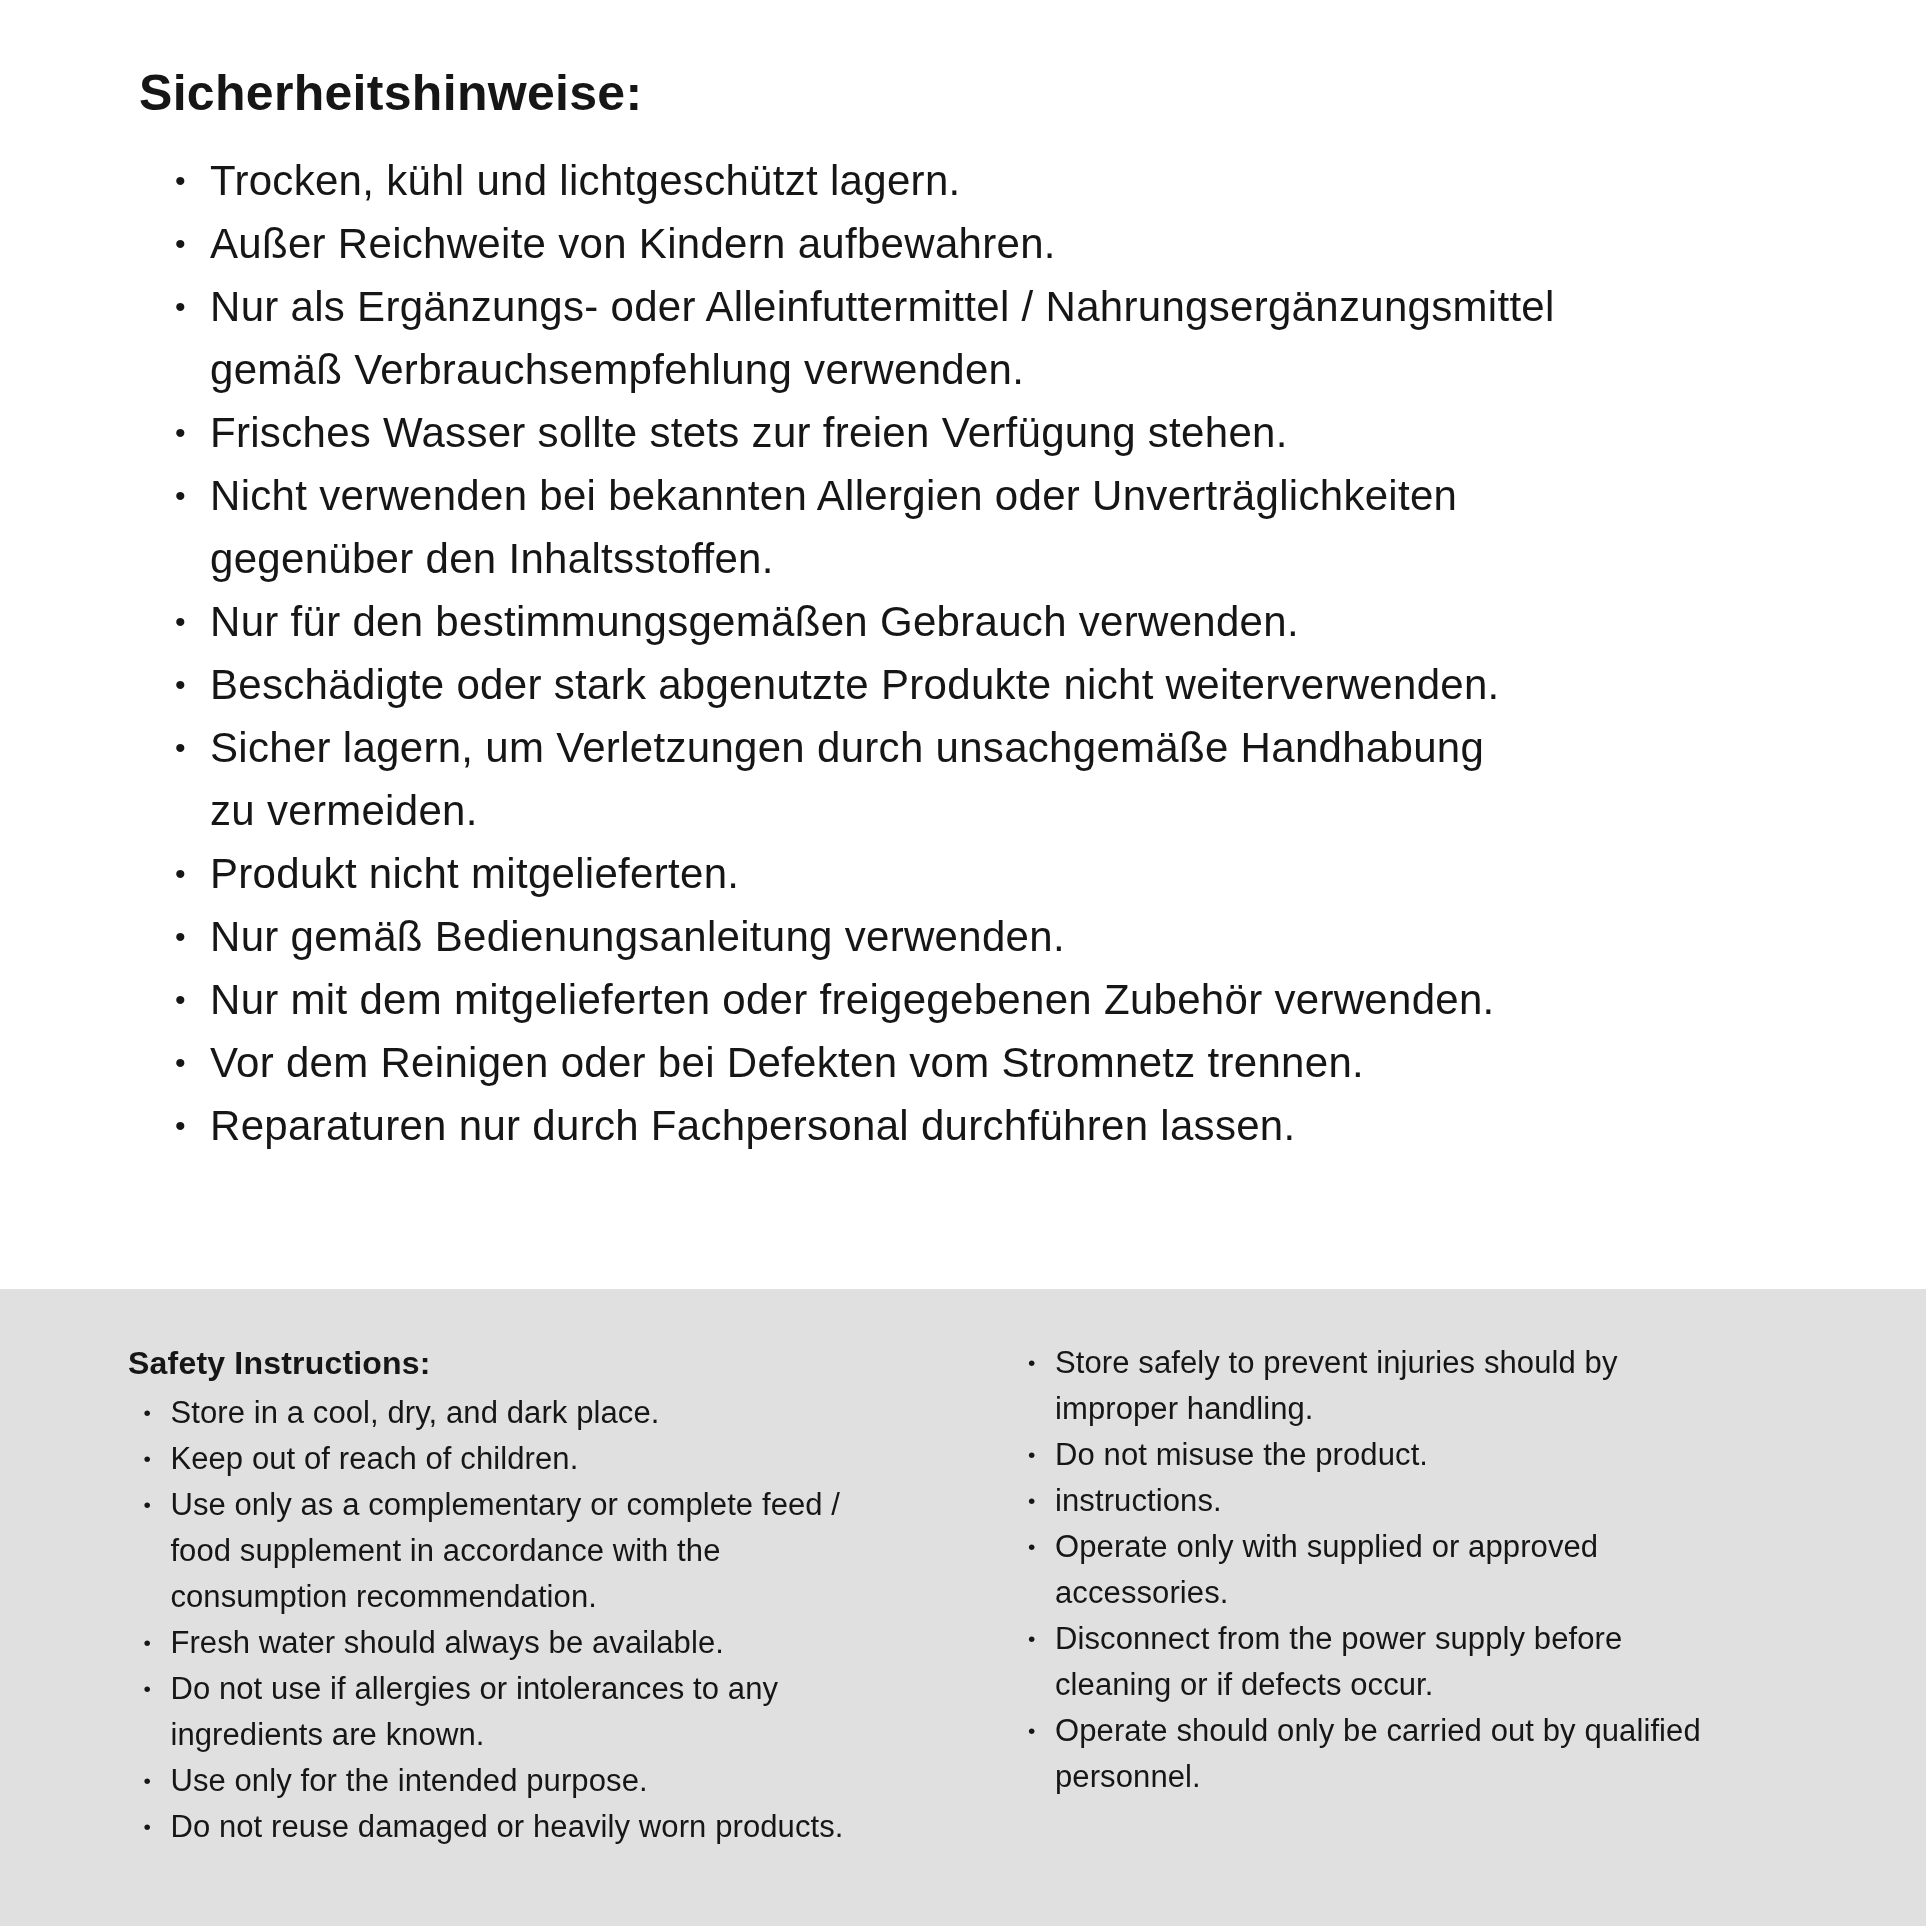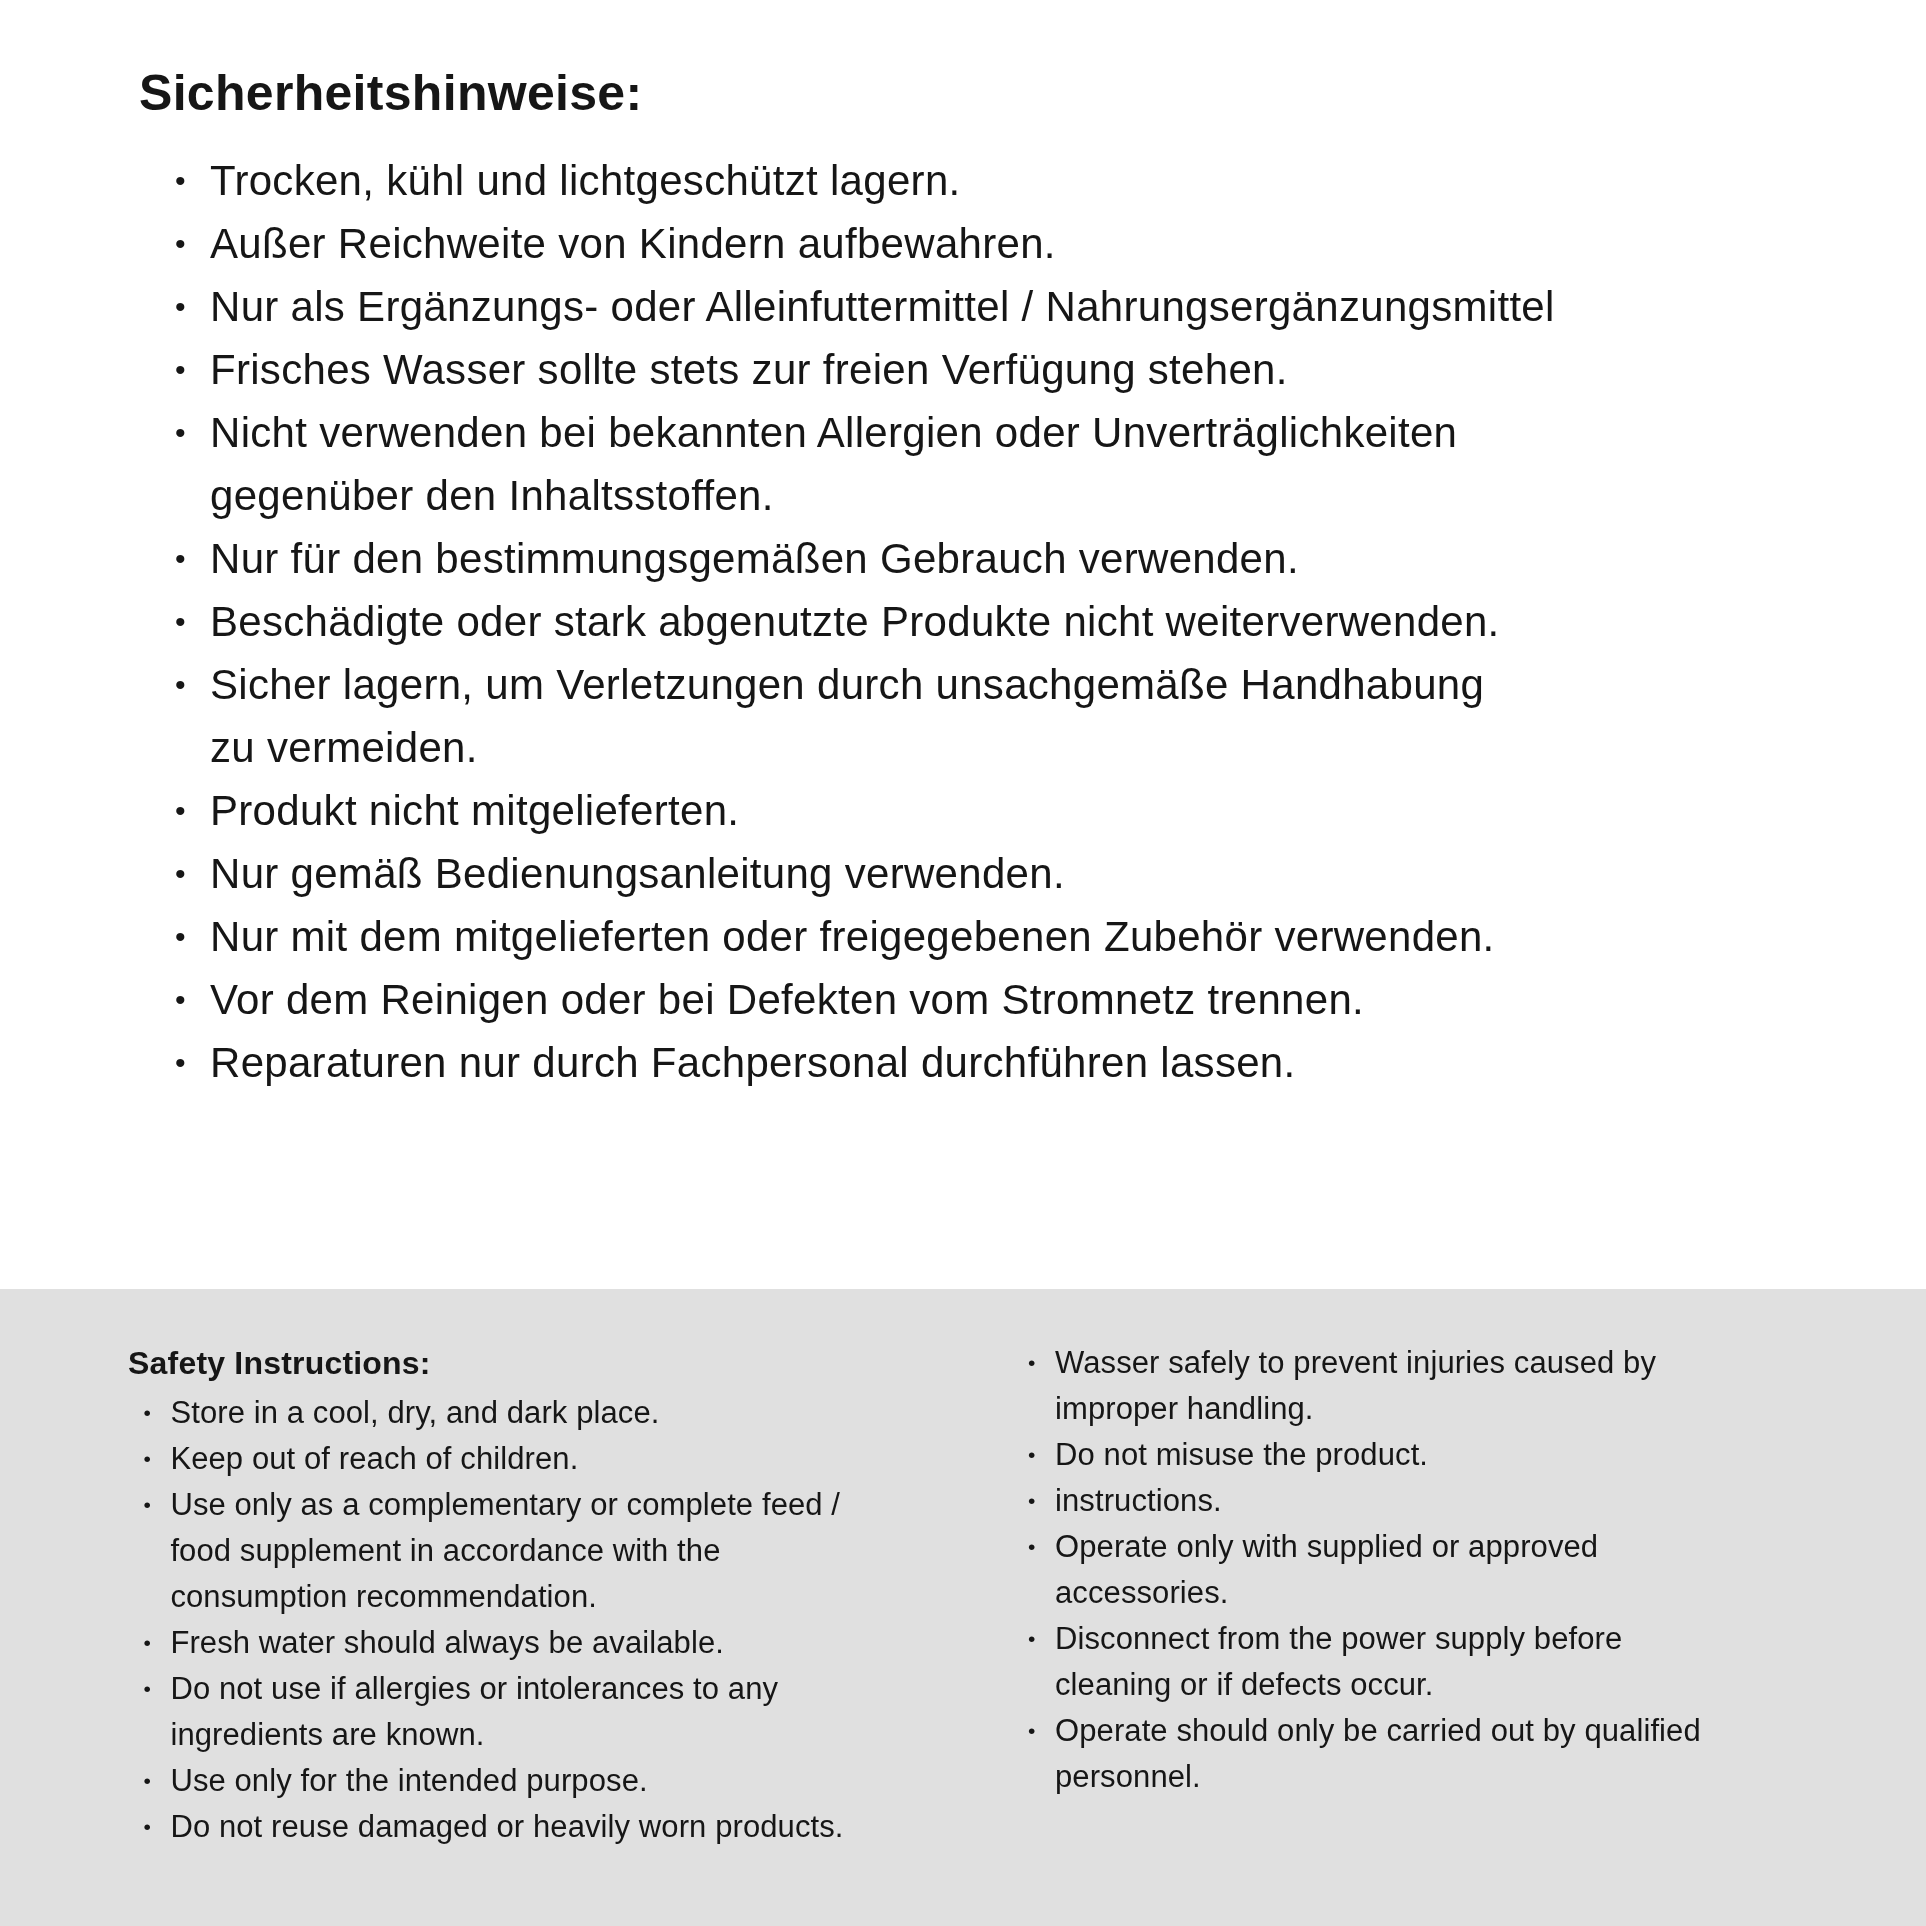--- a/index.html
+++ b/index.html
@@ -54,21 +54,21 @@
   .en-list .marker{font-size:0.68em;line-height:inherit;}
 </style>
 </head>
 <body>
 
 <section class="de-section">
   <h1 class="de-heading">Sicherheitshinweise:</h1>
   <ul class="list de-list">
       <li class="item"><span class="marker">•</span><span><span class="line">Trocken, kühl und lichtgeschützt lagern.</span></span></li>
       <li class="item"><span class="marker">•</span><span><span class="line">Außer Reichweite von Kindern aufbewahren.</span></span></li>
-      <li class="item"><span class="marker">•</span><span><span class="line">Nur als Ergänzungs- oder Alleinfuttermittel / Nahrungsergänzungsmittel</span></span></li>
+      <li class="item"><span class="marker">•</span><span><span class="line">Nur als Ergänzungs- oder Alleinfuttermittel / Nahrungsergänzungsmittel</span><span class="line">gemäß Verbrauchsempfehlung verwenden.</span></span></li>
       <li class="item"><span class="marker">•</span><span><span class="line">Frisches Wasser sollte stets zur freien Verfügung stehen.</span></span></li>
       <li class="item"><span class="marker">•</span><span><span class="line">Nicht verwenden bei bekannten Allergien oder Unverträglichkeiten</span><span class="line">gegenüber den Inhaltsstoffen.</span></span></li>
       <li class="item"><span class="marker">•</span><span><span class="line">Nur für den bestimmungsgemäßen Gebrauch verwenden.</span></span></li>
       <li class="item"><span class="marker">•</span><span><span class="line">Beschädigte oder stark abgenutzte Produkte nicht weiterverwenden.</span></span></li>
       <li class="item"><span class="marker">•</span><span><span class="line">Sicher lagern, um Verletzungen durch unsachgemäße Handhabung</span><span class="line">zu vermeiden.</span></span></li>
       <li class="item"><span class="marker">•</span><span><span class="line">Produkt nicht mitgelieferten.</span></span></li>
       <li class="item"><span class="marker">•</span><span><span class="line">Nur gemäß Bedienungsanleitung verwenden.</span></span></li>
       <li class="item"><span class="marker">•</span><span><span class="line">Nur mit dem mitgelieferten oder freigegebenen Zubehör verwenden.</span></span></li>
       <li class="item"><span class="marker">•</span><span><span class="line">Vor dem Reinigen oder bei Defekten vom Stromnetz trennen.</span></span></li>
       <li class="item"><span class="marker">•</span><span><span class="line">Reparaturen nur durch Fachpersonal durchführen lassen.</span></span></li>
@@ -84,21 +84,21 @@
           <li class="item"><span class="marker">•</span><span><span class="line">Keep out of reach of children.</span></span></li>
           <li class="item"><span class="marker">•</span><span><span class="line">Use only as a complementary or complete feed /</span><span class="line">food supplement in accordance with the</span><span class="line">consumption recommendation.</span></span></li>
           <li class="item"><span class="marker">•</span><span><span class="line">Fresh water should always be available.</span></span></li>
           <li class="item"><span class="marker">•</span><span><span class="line">Do not use if allergies or intolerances to any</span><span class="line">ingredients are known.</span></span></li>
           <li class="item"><span class="marker">•</span><span><span class="line">Use only for the intended purpose.</span></span></li>
           <li class="item"><span class="marker">•</span><span><span class="line">Do not reuse damaged or heavily worn products.</span></span></li>
         </ul>
     </div>
     <div class="col-right">
       <ul class="list en-list">
-          <li class="item"><span class="marker">•</span><span><span class="line">Wasser safely to prevent injuries caused by</span><span class="line">improper handling.</span></span></li>
+          <li class="item"><span class="marker">•</span><span><span class="line">Store safely to prevent injuries should by</span><span class="line">improper handling.</span></span></li>
           <li class="item"><span class="marker">•</span><span><span class="line">Do not misuse the product.</span></span></li>
           <li class="item"><span class="marker">•</span><span><span class="line">instructions.</span></span></li>
           <li class="item"><span class="marker">•</span><span><span class="line">Operate only with supplied or approved</span><span class="line">accessories.</span></span></li>
           <li class="item"><span class="marker">•</span><span><span class="line">Disconnect from the power supply before</span><span class="line">cleaning or if defects occur.</span></span></li>
           <li class="item"><span class="marker">•</span><span><span class="line">Operate should only be carried out by qualified</span><span class="line">personnel.</span></span></li>
         </ul>
     </div>
   </div>
 </section>
 

